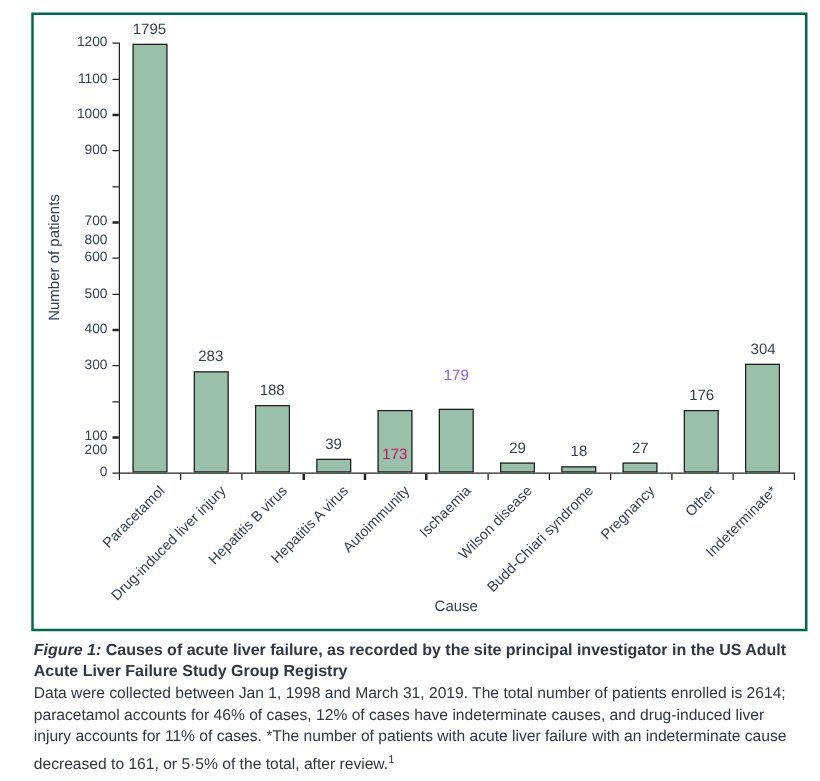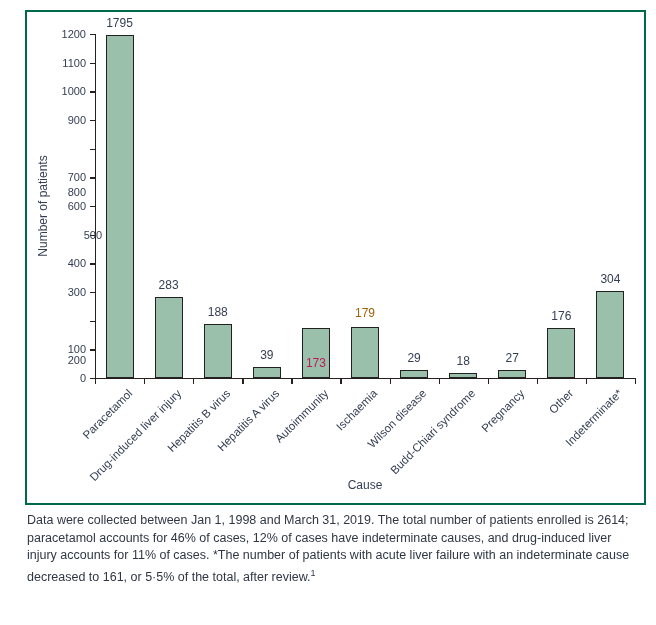--- a/index.html
+++ b/index.html
@@ -119,21 +119,21 @@
         <div class="y-tick-label" style="left: 13px; top: 359px; color: rgb(51, 62, 82);">0</div>
         <div class="tick" style="left: 63px; top: 337.333px; width: 5px; height: 1.3px; background: rgb(36, 33, 32);"></div>
         <div class="y-tick-label" style="left: 13px; top: 330.333px; color: rgb(51, 62, 82);">100</div>
         <div class="tick" style="left: 63px; top: 308.667px; width: 5px; height: 1.3px; background: rgb(36, 33, 32);"></div>
         <div class="y-tick-label" style="left: 13px; top: 301.667px; color: rgb(51, 62, 82); margin-top: 39px;">200</div>
         <div class="tick" style="left: 63px; top: 280px; width: 5px; height: 1.3px; background: rgb(36, 33, 32);"></div>
         <div class="y-tick-label" style="left: 13px; top: 273px; color: rgb(51, 62, 82);">300</div>
         <div class="tick" style="left: 63px; top: 251.333px; width: 5px; height: 1.3px; background: rgb(36, 33, 32);"></div>
         <div class="y-tick-label" style="left: 13px; top: 244.333px; color: rgb(51, 62, 82);">400</div>
         <div class="tick" style="left: 63px; top: 222.667px; width: 5px; height: 1.3px; background: rgb(36, 33, 32);"></div>
-        <div class="y-tick-label" style="left: 13px; top: 215.667px; color: rgb(51, 62, 82); margin-left: 16px;">500</div>
+        <div class="y-tick-label" style="left: 13px; top: 215.667px; color: rgb(51, 62, 82);">500</div>
         <div class="tick" style="left: 63px; top: 194px; width: 5px; height: 1.3px; background: rgb(36, 33, 32);"></div>
         <div class="y-tick-label" style="left: 13px; top: 187px; color: rgb(51, 62, 82);">600</div>
         <div class="tick" style="left: 63px; top: 165.333px; width: 5px; height: 1.3px; background: rgb(36, 33, 32);"></div>
         <div class="y-tick-label" style="left: 13px; top: 158.333px; color: rgb(51, 62, 82);">700</div>
         <div class="tick" style="left: 63px; top: 136.667px; width: 5px; height: 1.3px; background: rgb(36, 33, 32);"></div>
         <div class="y-tick-label" style="left: 13px; top: 129.667px; color: rgb(51, 62, 82); margin-top: 43px;">800</div>
         <div class="tick" style="left: 63px; top: 108px; width: 5px; height: 1.3px; background: rgb(36, 33, 32);"></div>
         <div class="y-tick-label" style="left: 13px; top: 101px; color: rgb(51, 62, 82);">900</div>
         <div class="tick" style="left: 63px; top: 79.3333px; width: 5px; height: 1.3px; background: rgb(36, 33, 32);"></div>
         <div class="y-tick-label" style="left: 13px; top: 72.3333px; color: rgb(51, 62, 82);">1000</div>
@@ -162,21 +162,21 @@
         <div class="bar" style="left: 176.727px; top: 312.107px; width: 28px; height: 53.8933px; background: rgb(154, 192, 171); border-color: rgb(35, 32, 32);"></div>
         <div class="bar-value-label" style="left: 155.727px; top: 293.107px; color: rgb(51, 62, 82);">188</div>
         <div class="x-tick-label" style="left: 26.7273px; top: 375px; color: rgb(51, 62, 82);">Hepatitis B virus</div>
         <div class="bar" style="left: 225.818px; top: 354.82px; width: 28px; height: 11.18px; background: rgb(154, 192, 171); border-color: rgb(35, 32, 32);"></div>
         <div class="bar-value-label" style="left: 204.818px; top: 335.82px; color: rgb(51, 62, 82);">39</div>
         <div class="x-tick-label" style="left: 75.8182px; top: 375px; color: rgb(51, 62, 82);">Hepatitis A virus</div>
         <div class="bar" style="left: 274.909px; top: 316.407px; width: 28px; height: 49.5933px; background: rgb(154, 192, 171); border-color: rgb(35, 32, 32);"></div>
         <div class="bar-value-label" style="left: 253.909px; top: 304px; color: #be185d; margin-top: 40px;">173</div>
         <div class="x-tick-label" style="left: 124.909px; top: 375px; color: rgb(51, 62, 82);">Autoimmunity</div>
         <div class="bar" style="left: 324px; top: 314.687px; width: 28px; height: 51.3133px; background: rgb(154, 192, 171); border-color: rgb(35, 32, 32);"></div>
-        <div class="bar-value-label" style="left: 303px; top: 294px; color: #a16207; text-align: center;">179</div>
+        <div class="bar-value-label" style="left: 303px; top: 281px; color: #8b5cf6; text-align: center;">179</div>
         <div class="x-tick-label" style="left: 174px; top: 375px; color: rgb(51, 62, 82);">Ischaemia</div>
         <div class="bar" style="left: 373.091px; top: 357.687px; width: 28px; height: 8.31333px; background: rgb(154, 192, 171); border-color: rgb(35, 32, 32);"></div>
         <div class="bar-value-label" style="left: 352.091px; top: 338.687px; color: rgb(51, 62, 82);">29</div>
         <div class="x-tick-label" style="left: 223.091px; top: 375px; color: rgb(51, 62, 82);">Wilson disease</div>
         <div class="bar" style="left: 422.182px; top: 360.84px; width: 28px; height: 5.16px; background: rgb(154, 192, 171); border-color: rgb(35, 32, 32);"></div>
         <div class="bar-value-label" style="left: 401.182px; top: 341.84px; color: rgb(51, 62, 82);">18</div>
         <div class="x-tick-label" style="left: 272.182px; top: 375px; color: rgb(51, 62, 82);">Budd-Chiari syndrome</div>
         <div class="bar" style="left: 471.273px; top: 358.26px; width: 28px; height: 7.74px; background: rgb(154, 192, 171); border-color: rgb(35, 32, 32);"></div>
         <div class="bar-value-label" style="left: 450.273px; top: 339.26px; color: rgb(51, 62, 82);">27</div>
         <div class="x-tick-label" style="left: 321.273px; top: 375px; color: rgb(51, 62, 82);">Pregnancy</div>
@@ -185,15 +185,16 @@
         <div class="x-tick-label" style="left: 370.364px; top: 375px; color: rgb(51, 62, 82);">Other</div>
         <div class="bar" style="left: 569.455px; top: 278.853px; width: 28px; height: 87.1467px; background: rgb(154, 192, 171); border-color: rgb(35, 32, 32);"></div>
         <div class="bar-value-label" style="left: 548.455px; top: 259.853px; color: rgb(51, 62, 82);">304</div>
         <div class="x-tick-label" style="left: 419.455px; top: 375px; color: rgb(51, 62, 82);">Indeterminate*</div>
       </div>
     <div class="y-axis-title">Number of patients</div>
     <div class="x-axis-title">Cause</div>
   </div>
 
   <div class="caption">
+    <p class="cap-title"><span class="cap-label">Figure 1:</span><span> Causes of acute liver failure, as recorded by the site principal investigator in the US Adult Acute Liver Failure Study Group Registry</span></p>
     <p class="cap-body"><span>Data were collected between Jan 1, 1998 and March 31, 2019. The total number of patients enrolled is 2614; paracetamol accounts for 46% of cases, 12% of cases have indeterminate causes, and drug-induced liver injury accounts for 11% of cases. *The number of patients with acute liver failure with an indeterminate cause decreased to 161, or 5·5% of the total, after review.</span><sup>1</sup></p>
   </div>
 </div>
 
 </body></html>

